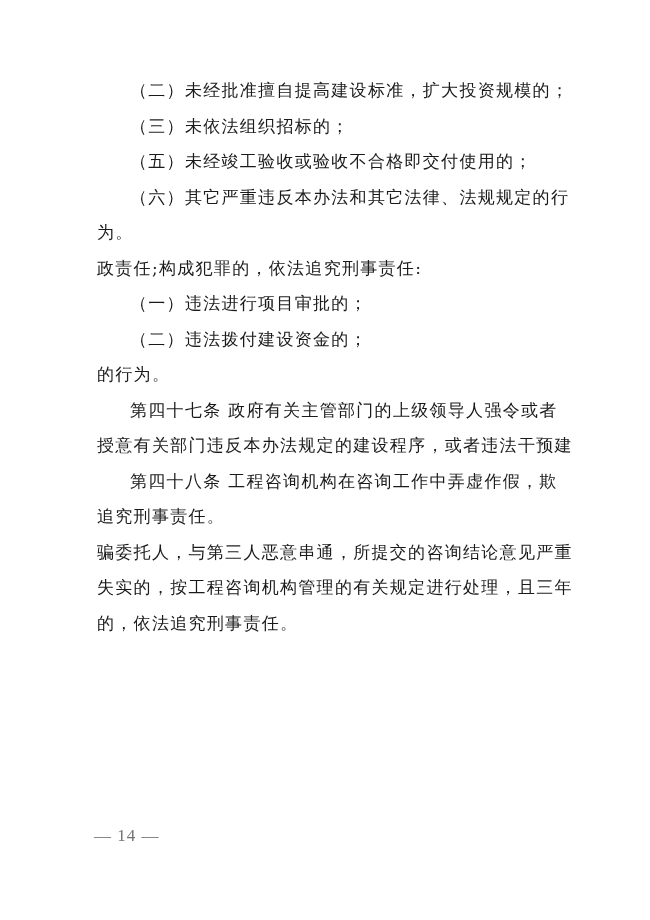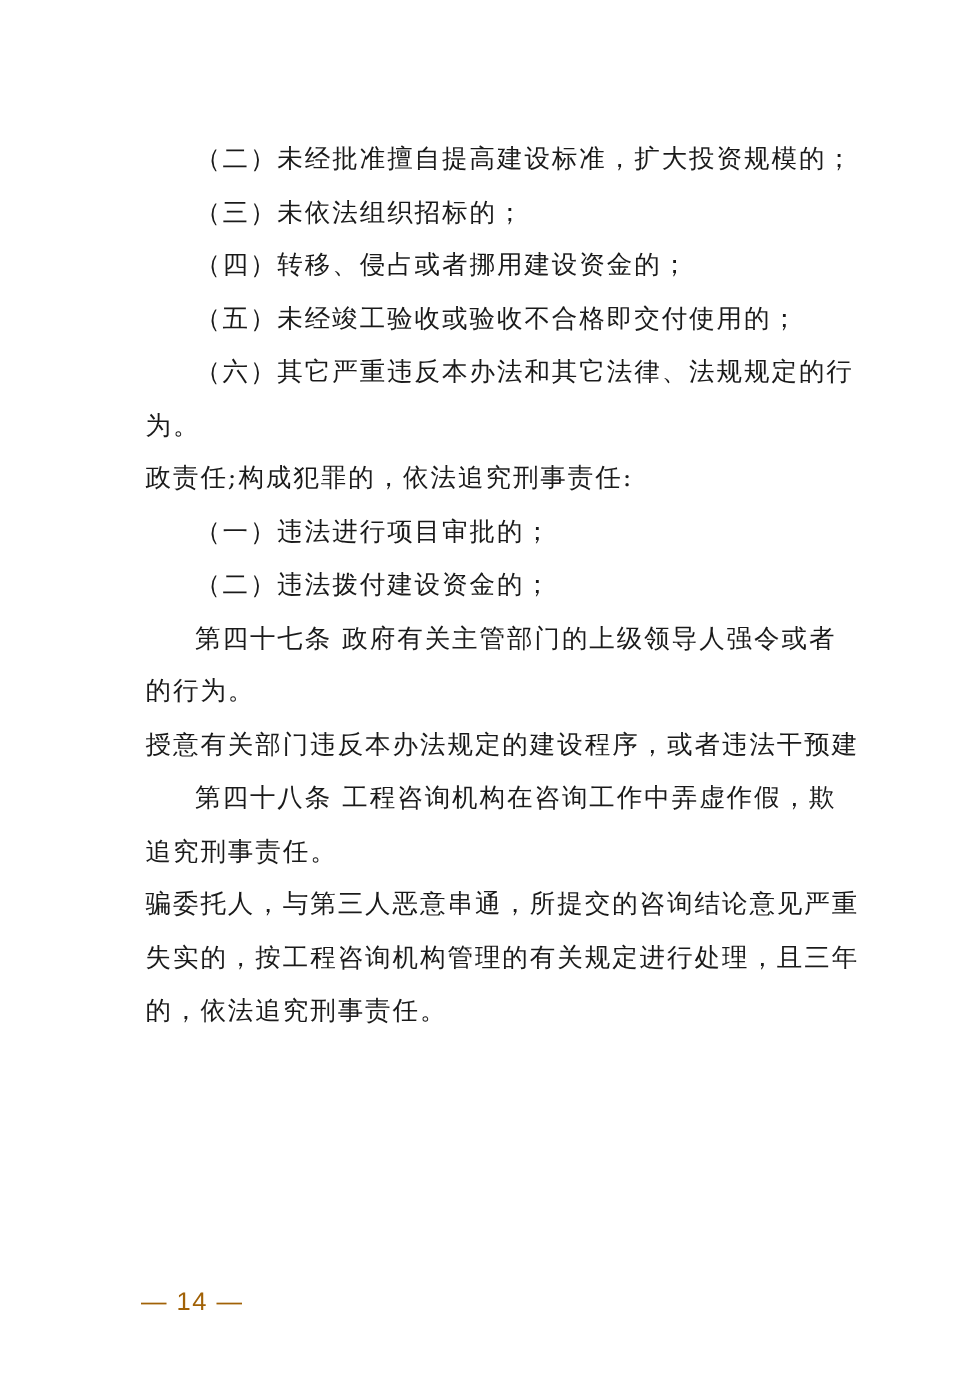--- a/index.html
+++ b/index.html
@@ -21,61 +21,58 @@
       top: 0;
       width: 650px;
       height: 920px;
       background: #ffffff;
     }
     .content {
       position: absolute;
       left: 97px;
       top: 73px;
       width: 445px;
-      margin-top: 16px;
     }
     .line {
       height: 35.5px;
       line-height: 35.5px;
       font-size: 17px;
       white-space: nowrap;
       letter-spacing: 1.3px;
     }
     .indent {
       padding-left: 33px;
     }
     .page-number {
       position: absolute;
       left: 94px;
       top: 826px;
-      font-family: Liberation Sans, sans-serif;
+      font-family: Liberation Serif, serif;
       font-size: 17px;
-      color: #a16207;
+      color: #737373;
       letter-spacing: 1px;
-      margin-top: 32px;
     }
   </style>
 </head>
 <body>
 
 <div class="page">
   <div class="content">
     <div class="line indent">（二）未经批准擅自提高建设标准，扩大投资规模的；</div>
     <div class="line indent">（三）未依法组织招标的；</div>
-    <div class="line indent">（四）转移、侵占或者挪用建设资金的；</div>
     <div class="line indent">（五）未经竣工验收或验收不合格即交付使用的；</div>
     <div class="line indent">（六）其它严重违反本办法和其它法律、法规规定的行</div>
     <div class="line">为。</div>
 
     <div class="line">政责任;构成犯罪的，依法追究刑事责任:</div>
     <div class="line indent">（一）违法进行项目审批的；</div>
     <div class="line indent">（二）违法拨付建设资金的；</div>
+    <div class="line">的行为。</div>
+
     <div class="line indent">第四十七条 政府有关主管部门的上级领导人强令或者</div>
-
-    <div class="line">的行为。</div>
     <div class="line">授意有关部门违反本办法规定的建设程序，或者违法干预建</div>
     <div class="line indent">第四十八条 工程咨询机构在咨询工作中弄虚作假，欺</div>
 
     <div class="line">追究刑事责任。</div>
     <div class="line">骗委托人，与第三人恶意串通，所提交的咨询结论意见严重</div>
     <div class="line">失实的，按工程咨询机构管理的有关规定进行处理，且三年</div>
     <div class="line">的，依法追究刑事责任。</div>
   </div>
 
   <div class="page-number">— 14 —</div>

